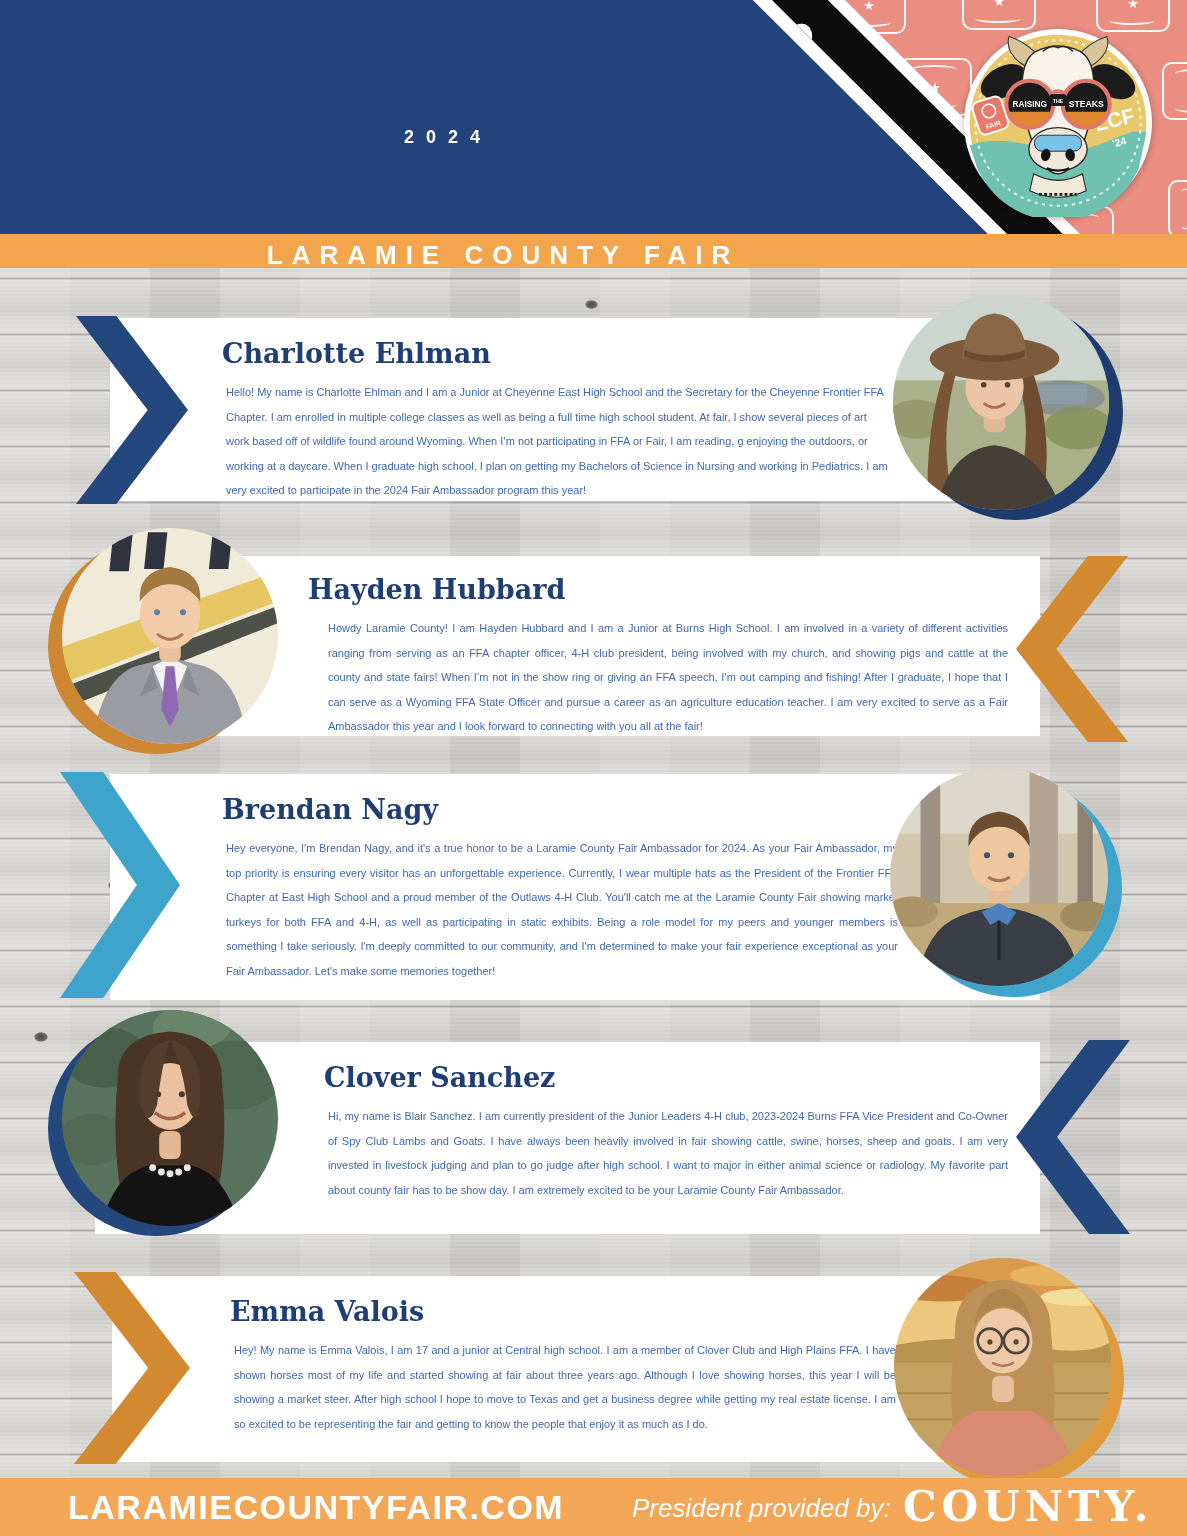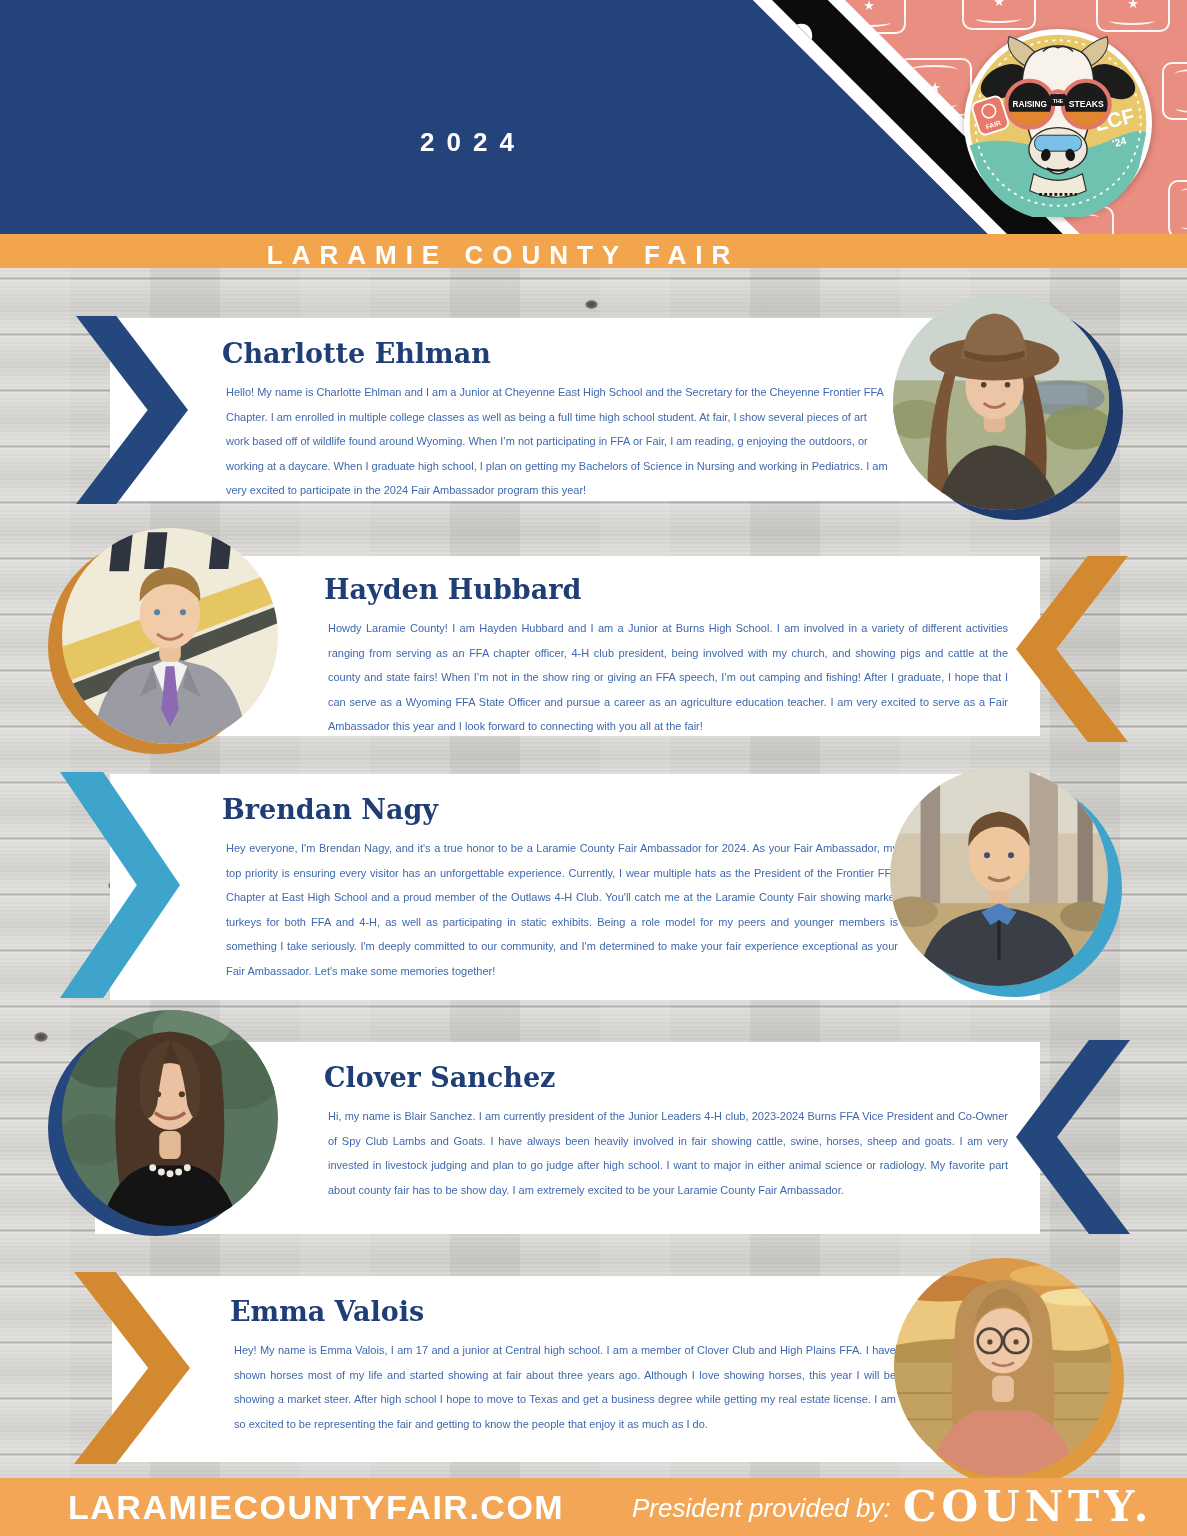--- a/index.html
+++ b/index.html
@@ -37,21 +37,21 @@
   .orn-frame{width:100%;height:100%;border:2.5px solid rgba(255,255,255,.95);
     border-radius:10px;position:relative;box-sizing:border-box;}
   .orn-frame::before{content:"";position:absolute;left:16%;width:66%;top:5px;height:7px;
     border-top:2px solid #fff;border-radius:50%;opacity:.9;}
   .orn-frame::after{content:"";position:absolute;left:16%;width:66%;bottom:5px;height:7px;
     border-bottom:2px solid #fff;border-radius:50%;opacity:.9;}
   .orn-star{position:absolute;left:50%;top:50%;transform:translate(-50%,-50%);
     color:#fff;font-size:13px;line-height:1;}
   .hdr-orange{position:absolute;left:0;top:234px;width:1187px;height:34px;background:#f3a54e;}
   .title-year{position:absolute;left:404px;top:127px;color:#fff;font-weight:700;
-    font-size:26px;letter-spacing:12px;z-index:5;margin-left:16px;}
+    font-size:18px;letter-spacing:12px;z-index:5;}
   .title-script{position:absolute;left:126px;top:34px;color:#fff;z-index:5;
     font-family:"DejaVu Serif",serif;font-style:italic;font-size:98px;line-height:1.35;
     text-shadow:4px 5px 3px rgba(105,105,105,.5);}
   .title-script::first-letter{font-size:1.9em;}
   .title-sub{position:absolute;left:8px;top:240px;width:990px;text-align:center;z-index:5;
     color:#fff;font-weight:700;font-size:26px;letter-spacing:9px;}
   .badge{position:absolute;left:964px;top:29px;width:188px;height:188px;border-radius:50%;
     background:#fff;box-shadow:0 2px 7px rgba(0,0,0,.28);z-index:6;padding:0;}
   .badge svg{width:100%;height:100%;display:block;}
   
@@ -212,21 +212,21 @@
       <path d="M42,50.5 Q47,54.5 52,50.5" stroke="#b06f52" fill="none" stroke-width="1.3"></path>
       <ellipse cx="47" cy="30" rx="30" ry="10" fill="#7d5a3c"></ellipse>
       <path d="M32,30 Q33,10 47,9 Q61,10 62,30 Z" fill="#8a6747"></path>
       <path d="M33,26 Q47,31 61,26 L61,29 Q47,34 33,29 Z" fill="#6b4a30"></path>
     </svg>
       </div>
   </div>
 
   <div class="band" style="left:95px;top:556px;width:945px;height:180px"></div>
   <div class="chev chev-l" style="left:1016px;top:556px;width:112px;height:186px;background:#d3892f"></div>
-  <h2 class="amb-name" style="left:312px;top:562px">Hayden Hubbard</h2>
+  <h2 class="amb-name" style="left:296px;top:562px">Hayden Hubbard</h2>
   <p class="amb-bio" style="left:312px;top:600px;width:680px">Howdy Laramie County! I am Hayden Hubbard and I am a Junior at Burns High School. I am involved in a variety of different activities ranging from serving as an FFA chapter officer, 4-H club president, being involved with my church, and showing pigs and cattle at the county and state fairs! When I’m not in the show ring or giving an FFA speech, I’m out camping and fishing! After I graduate, I hope that I can serve as a Wyoming FFA State Officer and pursue a career as an agriculture education teacher. I am very excited to serve as a Fair Ambassador this year and I look forward to connecting with you all at the fair!</p>
   <div class="photo" style="left:62px;top:528px;width:216px;height:216px" aria-label="Hayden in a gray suit and purple tie in front of a Western banner">
     <div class="crescent" style="background:#cd8733;transform:translate(-14px,10px)"></div>
     <div class="pic">
         <svg viewBox="0 0 100 100" preserveAspectRatio="none">
       <rect width="100" height="100" fill="#f0ead9"></rect>
       <path d="M0,55 L100,20 L100,34 L0,72 Z" fill="#e4c04e" opacity=".85"></path>
       <path d="M0,74 L100,36 L100,44 L0,84 Z" fill="#3c4038" opacity=".9"></path>
       <rect x="24" y="3" width="9" height="17" fill="#2e3440" transform="skewX(-6)"></rect>
       <rect x="40" y="2" width="9" height="17" fill="#2e3440" transform="skewX(-6)"></rect>

